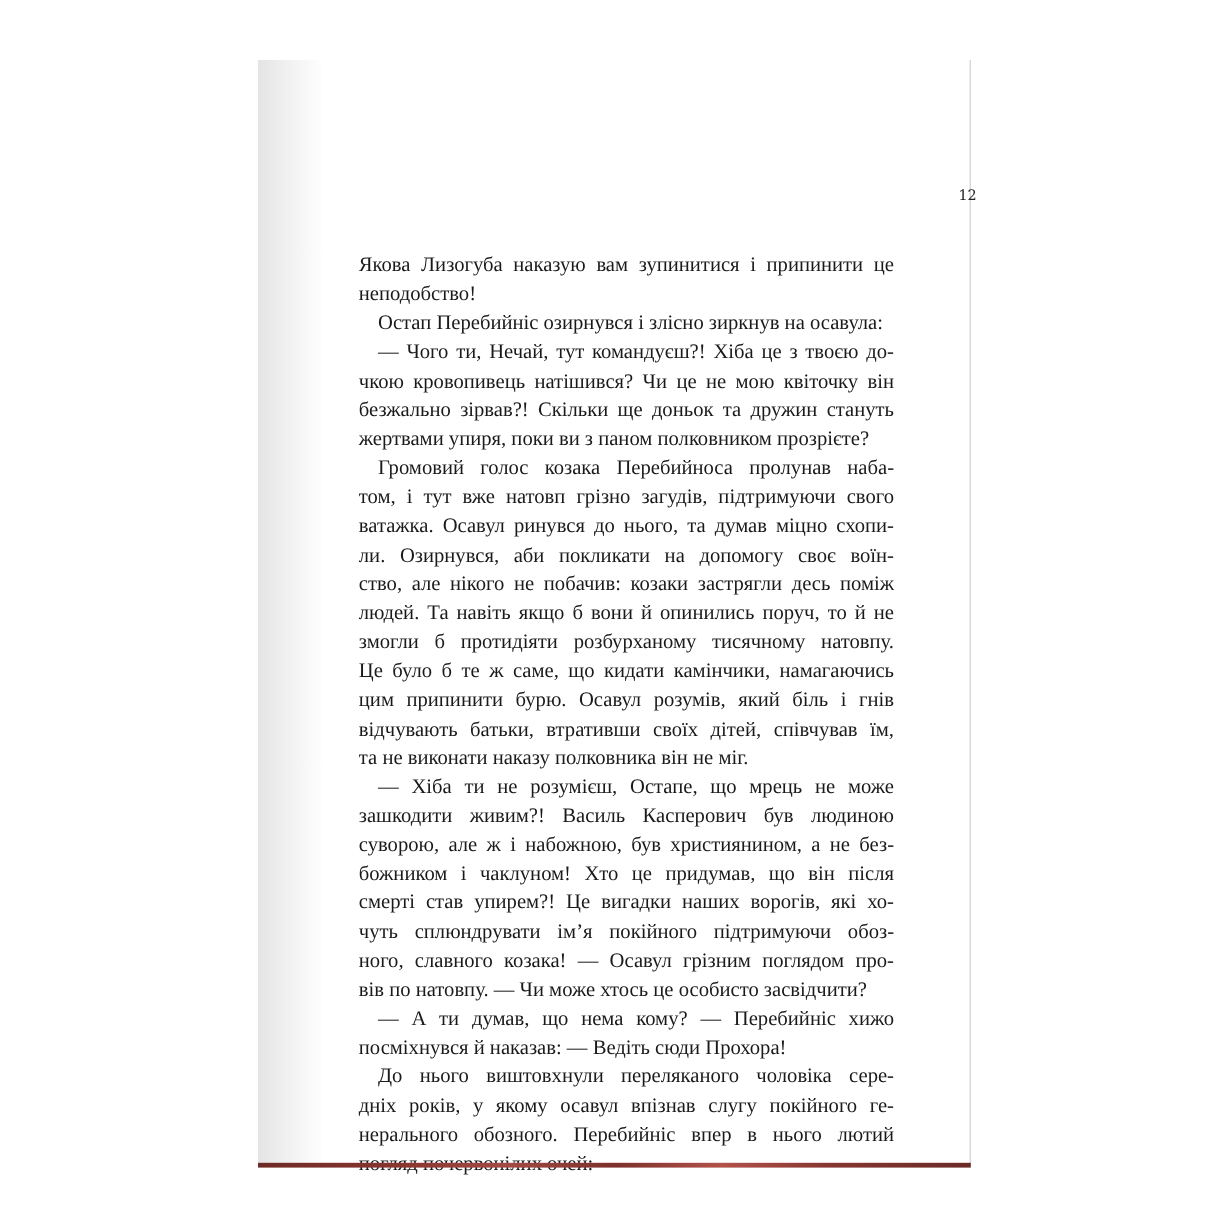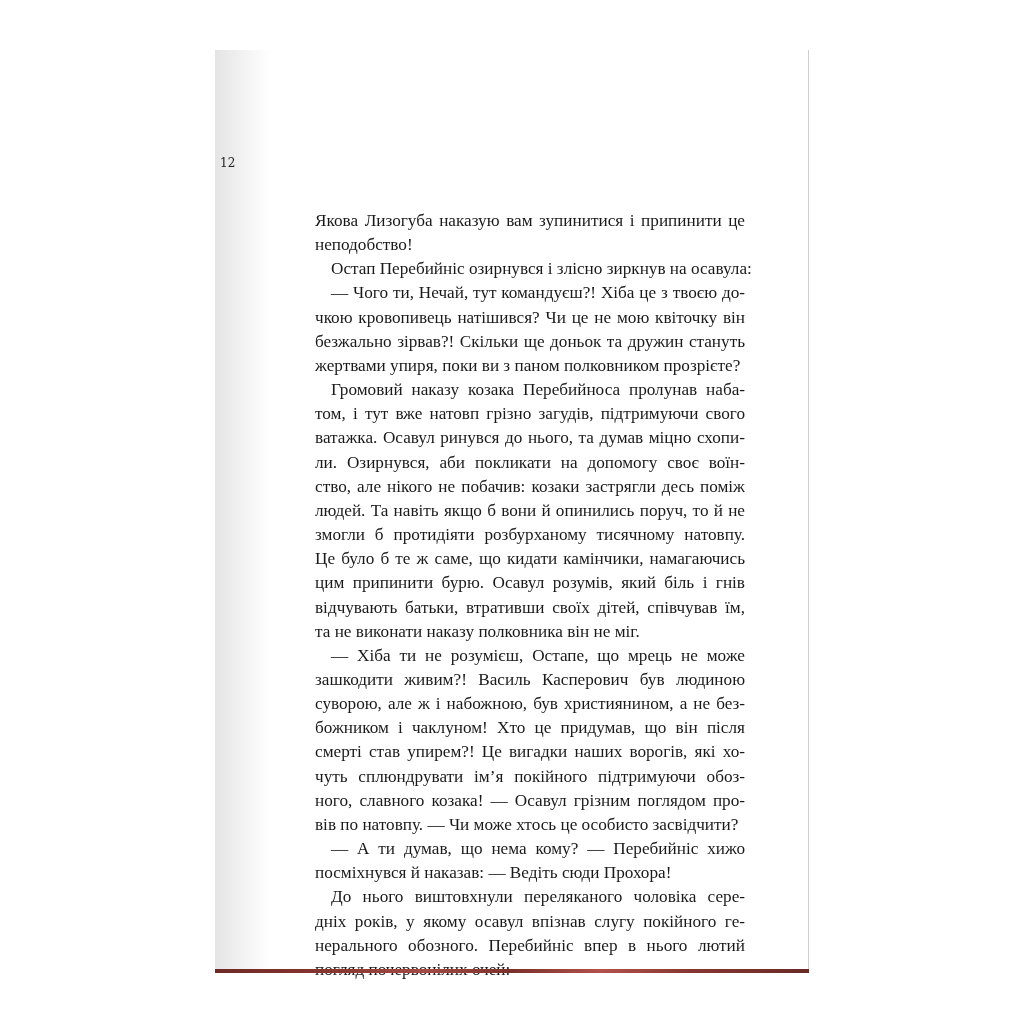--- a/index.html
+++ b/index.html
@@ -26,21 +26,21 @@
       top: 969px;
       width: 594px;
       height: 4px;
       background: linear-gradient(to right, #6e2a26, #8a3530 20%, #a54a45 35%, #7c302b 50%, #b2524a 65%, #873631 80%, #6a2a26 100%);
     }
     .page-number {
       position: absolute;
       left: 0;
       top: 106px;
       width: 594px;
-      text-align: left;
+      text-align: right;
       font-family: "DejaVu Serif", serif;
       font-size: 12px;
       color: #222;
       transform: translateX(5px);
     }
     .body-text {
       position: absolute;
       left: 84px;
       top: 159px;
       width: 446px;
@@ -48,21 +48,20 @@
       font-size: 17.2px;
       line-height: 24.15px;
       color: #1a1a1a;
       text-align: justify;
     }
     .line {
       display: block;
       white-space: nowrap;
       text-align-last: justify;
       text-align: justify;
-      margin-left: 16px;
     }
     .line.last {
       text-align-last: left;
     }
     .line.indent {
       padding-left: 16px;
     }
   </style>
 </head>
 <body>
@@ -70,21 +69,21 @@
 <div class="page">
   <div class="page-number">12</div>
   <div class="body-text" id="body-text">
       <span class="line">Якова Лизогуба наказую вам зупинитися і припинити це</span>
       <span class="line last">неподобство!</span>
       <span class="line indent last">Остап Перебийніс озирнувся і злісно зиркнув на осавула:</span>
       <span class="line indent">— Чого ти, Нечай, тут командуєш?! Хіба це з твоєю до-</span>
       <span class="line">чкою кровопивець натішився? Чи це не мою квіточку він</span>
       <span class="line">безжально зірвав?! Скільки ще доньок та дружин стануть</span>
       <span class="line last">жертвами упиря, поки ви з паном полковником прозрієте?</span>
-      <span class="line indent">Громовий наказу козака Перебийноса пролунав наба-</span>
+      <span class="line indent">Громовий голос козака Перебийноса пролунав наба-</span>
       <span class="line">том, і тут вже натовп грізно загудів, підтримуючи свого</span>
       <span class="line">ватажка. Осавул ринувся до нього, та думав міцно схопи-</span>
       <span class="line">ли. Озирнувся, аби покликати на допомогу своє воїн-</span>
       <span class="line">ство, але нікого не побачив: козаки застрягли десь поміж</span>
       <span class="line">людей. Та навіть якщо б вони й опинились поруч, то й не</span>
       <span class="line">змогли б протидіяти розбурханому тисячному натовпу.</span>
       <span class="line">Це було б те ж саме, що кидати камінчики, намагаючись</span>
       <span class="line">цим припинити бурю. Осавул розумів, який біль і гнів</span>
       <span class="line">відчувають батьки, втративши своїх дітей, співчував їм,</span>
       <span class="line last">та не виконати наказу полковника він не міг.</span>

